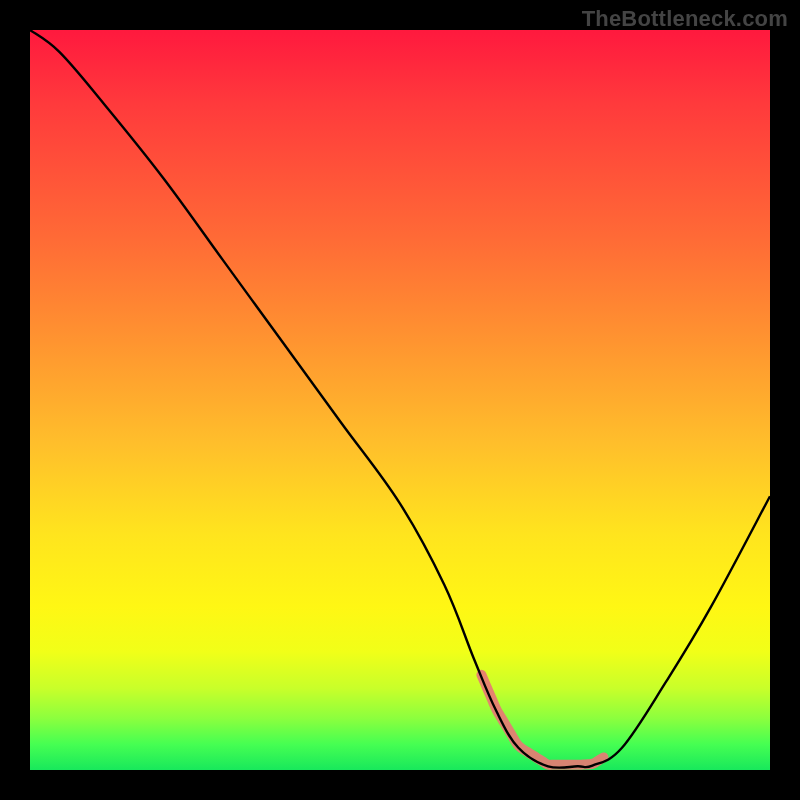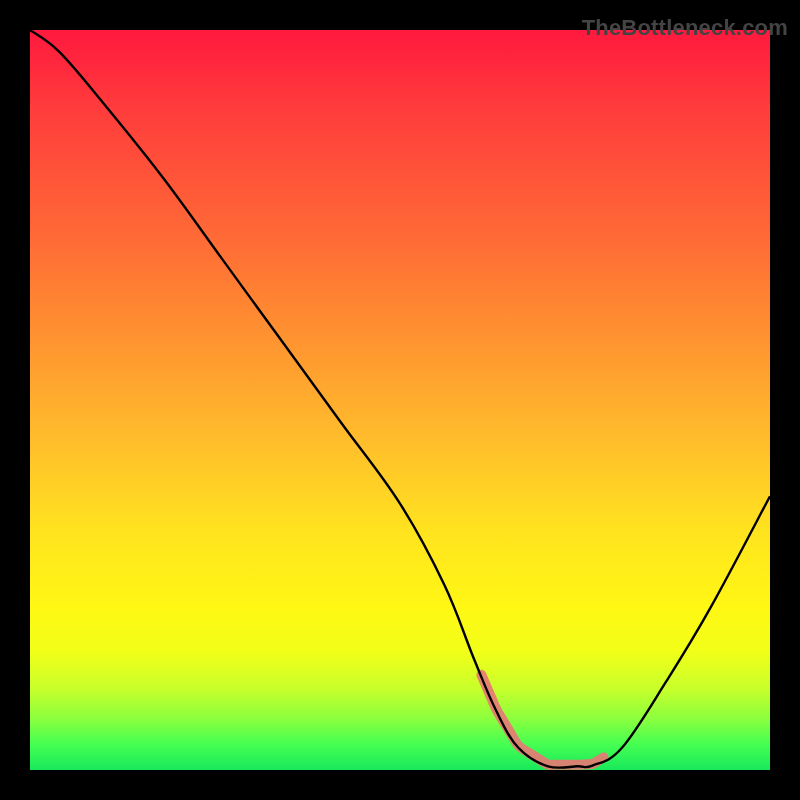--- a/index.html
+++ b/index.html
@@ -19,21 +19,20 @@
   }
   .watermark {
     position: absolute;
     top: 6px;
     right: 12px;
     color: #444;
     font-size: 22px;
     font-weight: 600;
     letter-spacing: 0.2px;
     z-index: 10;
-    margin-top: 9px;
   }
   .plot {
     position: absolute;
     left: 30px;
     top: 30px;
     width: 740px;
     height: 740px;
     overflow: hidden;
   }
   .gradient {

